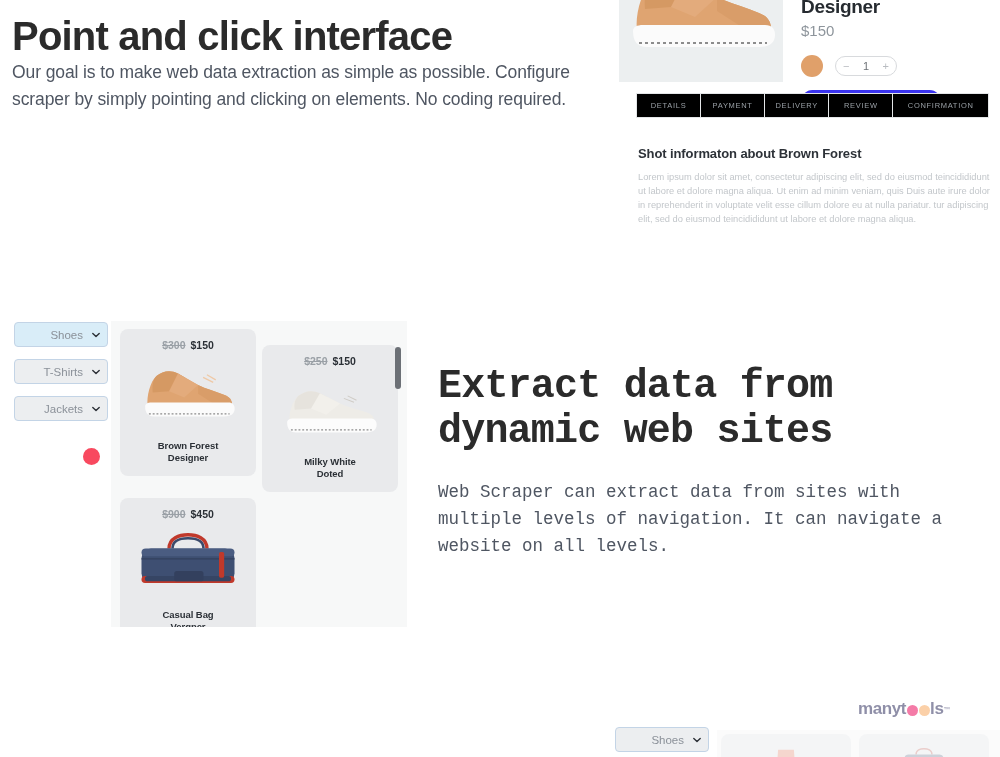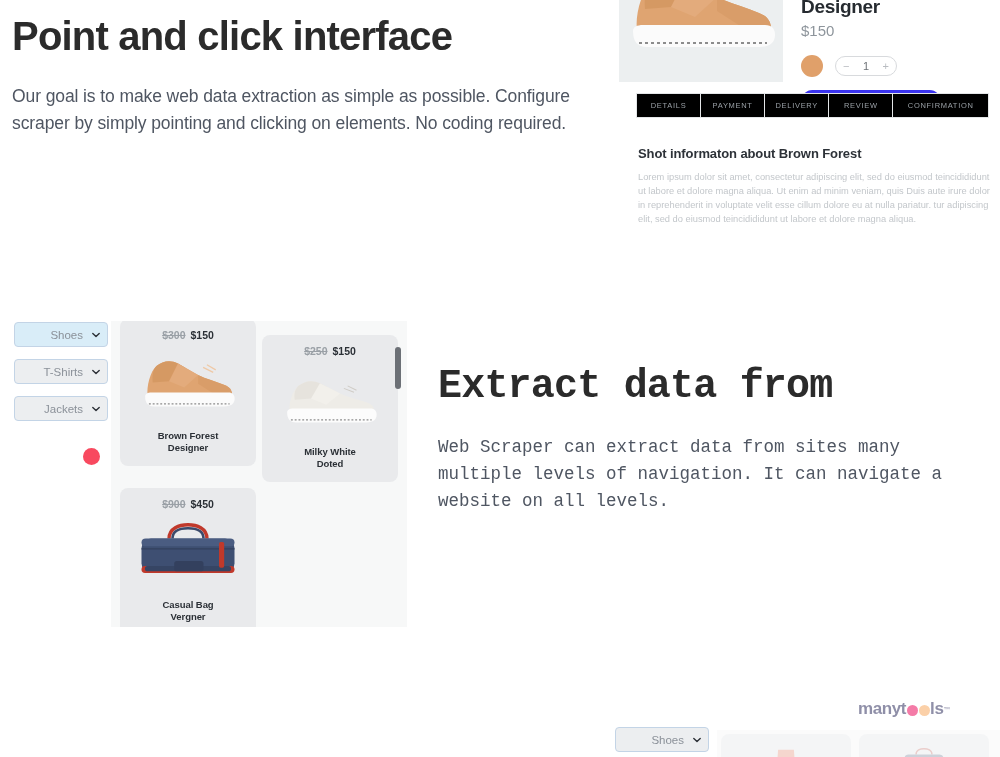--- a/index.html
+++ b/index.html
@@ -11,21 +11,21 @@
   }
   .page { position: relative; width: 1000px; height: 757px; background:#fff;padding-left:28px; }
 
   
   .s1-text { position:absolute; left:12px; top:14px; width:580px; }
   .h1 {
     font-size: 40px; line-height: 1.12; font-weight: 700;
     color:#2b2b2b; letter-spacing:-0.8px;
   }
   .p-body {
-    margin-top: 24px; font-size: 17.5px; line-height: 1.56;
+    font-size: 17.5px; line-height: 1.56;
     color:#4f5662; font-weight:400; letter-spacing:-0.1px;
   }
 
   
   .detail { position:absolute; left:619px; top:-82px; width:372px; }
   .detail-row { display:flex; align-items:flex-start; gap:18px; }
   .shoe-box {
     width:164px; height:164px; background:#eceff0;
     position:relative; overflow:hidden; flex:0 0 164px;
   }
@@ -80,21 +80,21 @@
   .cursor-dot {
     position:absolute; left:83px; top:448px;
     width:17px; height:17px; border-radius:50%; background:#f8495f;
   }
 
   .grid-wrap {
     position:absolute; left:111px; top:321px; width:296px; height:306px;
     background:#f7f8f8; overflow:hidden;
   }
   .grid {
-    position:absolute; left:0; top:0; width:296px;
+    position:absolute; left:0; top:10px; width:296px;
     display:flex; flex-wrap:wrap; gap:0px;
     padding:0 6px;
   }
   .card {
     width:136px; margin:0 3px 6px 3px;
     background:#e9eaec; border-radius:8px;
     display:flex; flex-direction:column; align-items:center;
     padding:10px 6px 12px 6px;
   }
   .card.c1 { height:147px; margin-top:-2px; }
@@ -300,22 +300,23 @@
         </div>
       </div>
 
     </div>
     <div class="vscroll"></div>
   </div>
 
   <div class="s2-text">
     <div class="h2">
       <div>Extract data from</div>
-    </div>
-    <div class="s2-p">Web Scraper can extract data from sites many multiple levels of navigation. It can navigate a website on all levels.</div>
+      <div>dynamic web sites</div>
+    </div>
+    <div class="s2-p">Web Scraper can extract data from sites with multiple levels of navigation. It can navigate a website on all levels.</div>
   </div>
 
   <div class="brand" style="color: rgb(143, 143, 168);">
     <span>many</span>
       <span>t</span>
       <span class="dot1" style="background: rgb(244, 123, 167);"></span>
       <span class="dot2" style="background: rgb(251, 208, 168);"></span>
       <span>ls</span>
       <span class="tm">™</span>
   </div>

